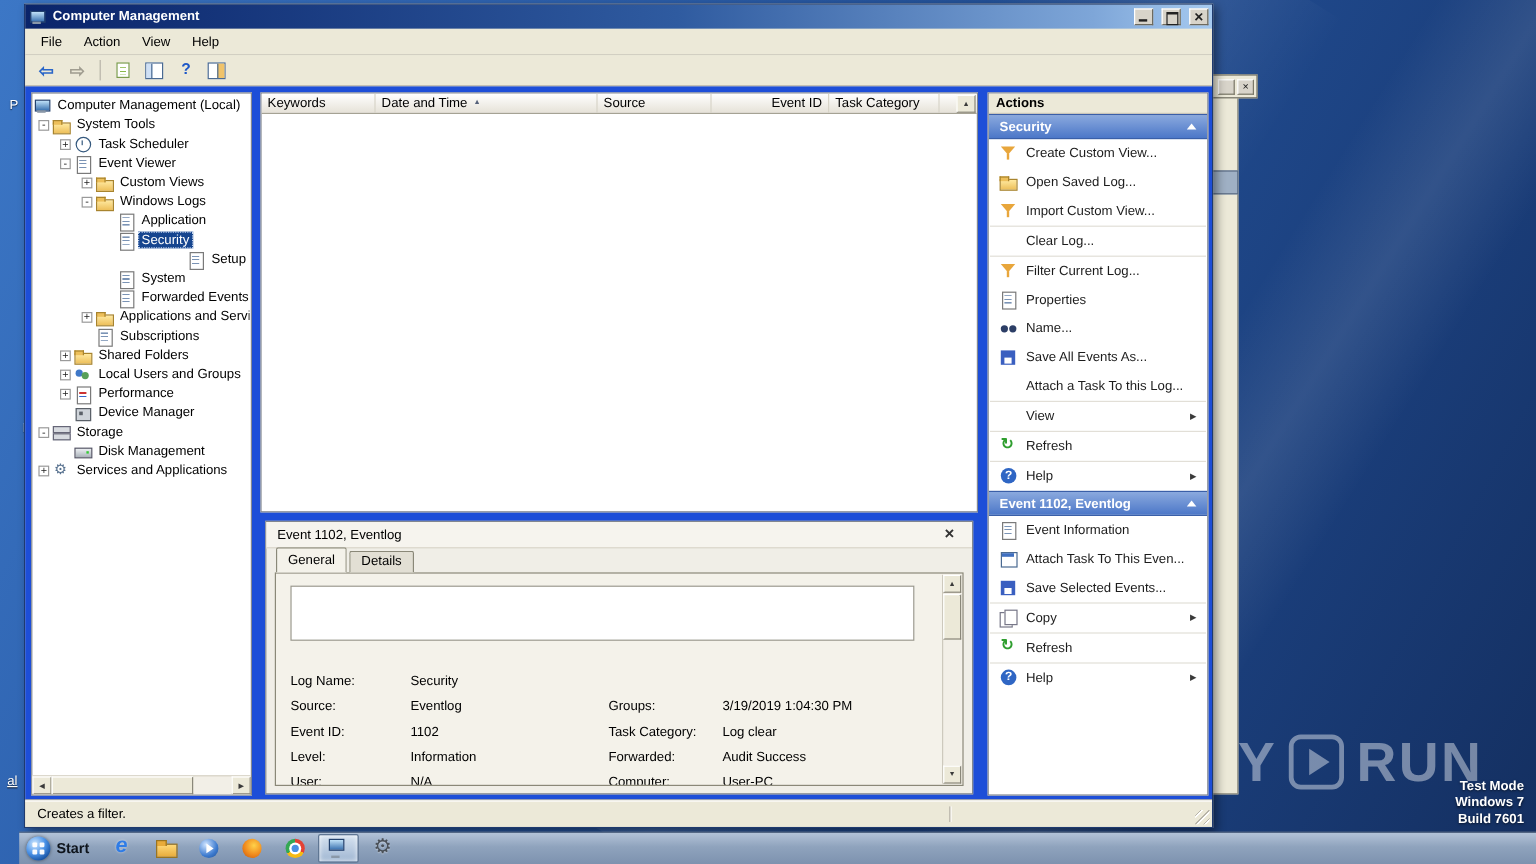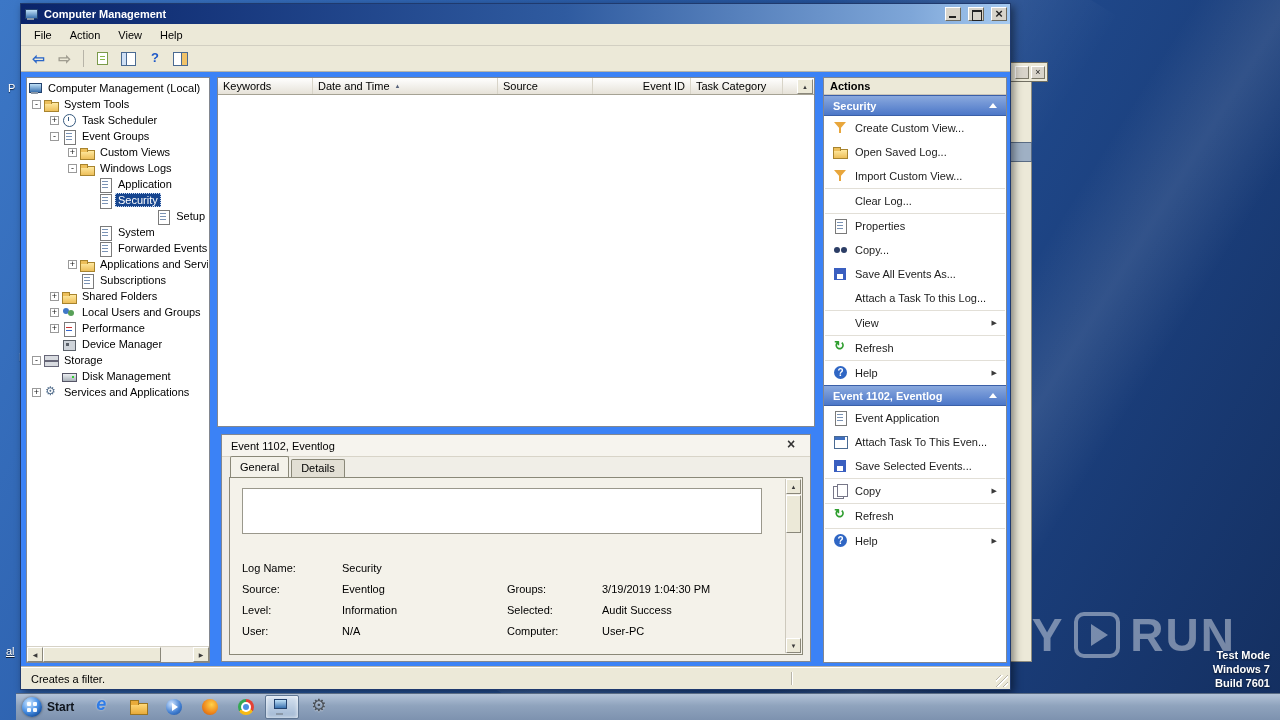--- a/index.html
+++ b/index.html
@@ -40,21 +40,21 @@
 .tsep{width:1px;height:17px;background:#b7b4a8;margin:0 4px;}
 .ti{position:relative;width:15px;height:14px;}
 .ti-export{background:#fff;border:1px solid #7a9a4a;width:11px;height:13px;}
 .ti-export::after{content:'';position:absolute;left:2px;top:3px;width:5px;height:6px;background:repeating-linear-gradient(#8ab84a 0 1px,transparent 1px 3px);}
 .ti-tree{background:#fff;border:1px solid #4a6a92;}
 .ti-tree::before{content:'';position:absolute;left:0;top:0;bottom:0;width:4px;background:#cfe0f5;border-right:1px solid #4a6a92;}
 .ti-help::before{content:'?';color:#1e58c8;font-weight:bold;font-size:13px;position:absolute;left:4px;top:-2px;}
 .ti-pane{background:#fff;border:1px solid #4a6a92;}
 .ti-pane::before{content:'';position:absolute;right:0;top:0;bottom:0;width:5px;background:#f0c36a;border-left:1px solid #4a6a92;}
 
-.content{position:absolute;top:68px;left:0;right:0;bottom:22px;background:#3b82f6;padding-left:27px;}
+.content{position:absolute;top:68px;left:0;right:0;bottom:22px;background:#1d4ed8;padding-left:27px;}
 .pane{position:absolute;background:#fff;border:1px solid #828790;}
 
 
 .tree-pane{left:5px;top:5px;width:184px;height:586px;overflow:hidden;}
 .tree-view{position:absolute;left:1px;top:2px;right:1px;bottom:17px;overflow:hidden;}
 .tree-row{height:16px;display:flex;align-items:center;white-space:nowrap;}
 .expander{width:9px;height:9px;border:1px solid #9a9a9a;background:#fff;font-size:9px;line-height:7px;text-align:center;color:#222;margin-right:3px;flex:none;}
 .expander.empty{visibility:hidden;}
 .tlabel{padding:1px 3px;margin-left:2px;}
 .tlabel.sel{background:#16458f;color:#fff;border:1px dotted #c8d8f0;padding:0 2px;}
@@ -253,21 +253,21 @@
             <span class="tlabel">System Tools</span>
           </div>
           <div class="tree-row" style="padding-left: 22px;">
             <span class="expander">+</span>
             <span class="tico t-clock"></span>
             <span class="tlabel">Task Scheduler</span>
           </div>
           <div class="tree-row" style="padding-left: 22px;">
             <span class="expander">-</span>
             <span class="tico t-eventvwr"></span>
-            <span class="tlabel">Event Groups</span>
+            <span class="tlabel">Event Viewer</span>
           </div>
           <div class="tree-row" style="padding-left: 40px;">
             <span class="expander">+</span>
             <span class="tico t-folder"></span>
             <span class="tlabel">Custom Views</span>
           </div>
           <div class="tree-row" style="padding-left: 40px;">
             <span class="expander">-</span>
             <span class="tico t-folder"></span>
             <span class="tlabel">Windows Logs</span>
@@ -391,23 +391,29 @@
               <span class="flabel l2"></span>
               <span class="fvalue"></span>
             </div>
             <div class="frow">
               <span class="flabel">Source:</span>
               <span class="fvalue">Eventlog</span>
               <span class="flabel l2">Groups:</span>
               <span class="fvalue">3/19/2019 1:04:30 PM</span>
             </div>
             <div class="frow">
+              <span class="flabel">Event ID:</span>
+              <span class="fvalue">1102</span>
+              <span class="flabel l2">Task Category:</span>
+              <span class="fvalue">Log clear</span>
+            </div>
+            <div class="frow">
               <span class="flabel">Level:</span>
               <span class="fvalue">Information</span>
-              <span class="flabel l2">Selected:</span>
+              <span class="flabel l2">Forwarded:</span>
               <span class="fvalue">Audit Success</span>
             </div>
             <div class="frow">
               <span class="flabel">User:</span>
               <span class="fvalue">N/A</span>
               <span class="flabel l2">Computer:</span>
               <span class="fvalue">User-PC</span>
             </div>
           </div>
         <div class="vscroll">
@@ -437,26 +443,30 @@
             <span class="aico a-funnel-import"></span>
             <span class="alabel">Import Custom View...</span>
           </div>
           <div class="adivider"></div>
           <div class="action-item">
             <span class="aico"></span>
             <span class="alabel">Clear Log...</span>
           </div>
           <div class="adivider"></div>
           <div class="action-item">
+            <span class="aico a-funnel"></span>
+            <span class="alabel">Filter Current Log...</span>
+          </div>
+          <div class="action-item">
             <span class="aico a-properties"></span>
             <span class="alabel">Properties</span>
           </div>
           <div class="action-item">
             <span class="aico a-find"></span>
-            <span class="alabel">Copy...</span>
+            <span class="alabel">Name...</span>
           </div>
           <div class="action-item">
             <span class="aico a-save"></span>
             <span class="alabel">Save All Events As...</span>
           </div>
           <div class="action-item">
             <span class="aico"></span>
             <span class="alabel">Attach a Task To this Log...</span>
           </div>
           <div class="adivider"></div>
@@ -475,21 +485,21 @@
             <span class="aico a-help"></span>
             <span class="alabel">Help</span>
             <span class="subarrow">▶</span>
           </div>
           <div class="group-header">
             <span>Event 1102, Eventlog</span>
             <span class="chev"></span>
           </div>
           <div class="action-item">
             <span class="aico a-event-properties"></span>
-            <span class="alabel">Event Application</span>
+            <span class="alabel">Event Information</span>
           </div>
           <div class="action-item">
             <span class="aico a-task"></span>
             <span class="alabel">Attach Task To This Even...</span>
           </div>
           <div class="action-item">
             <span class="aico a-save"></span>
             <span class="alabel">Save Selected Events...</span>
           </div>
           <div class="adivider"></div>

